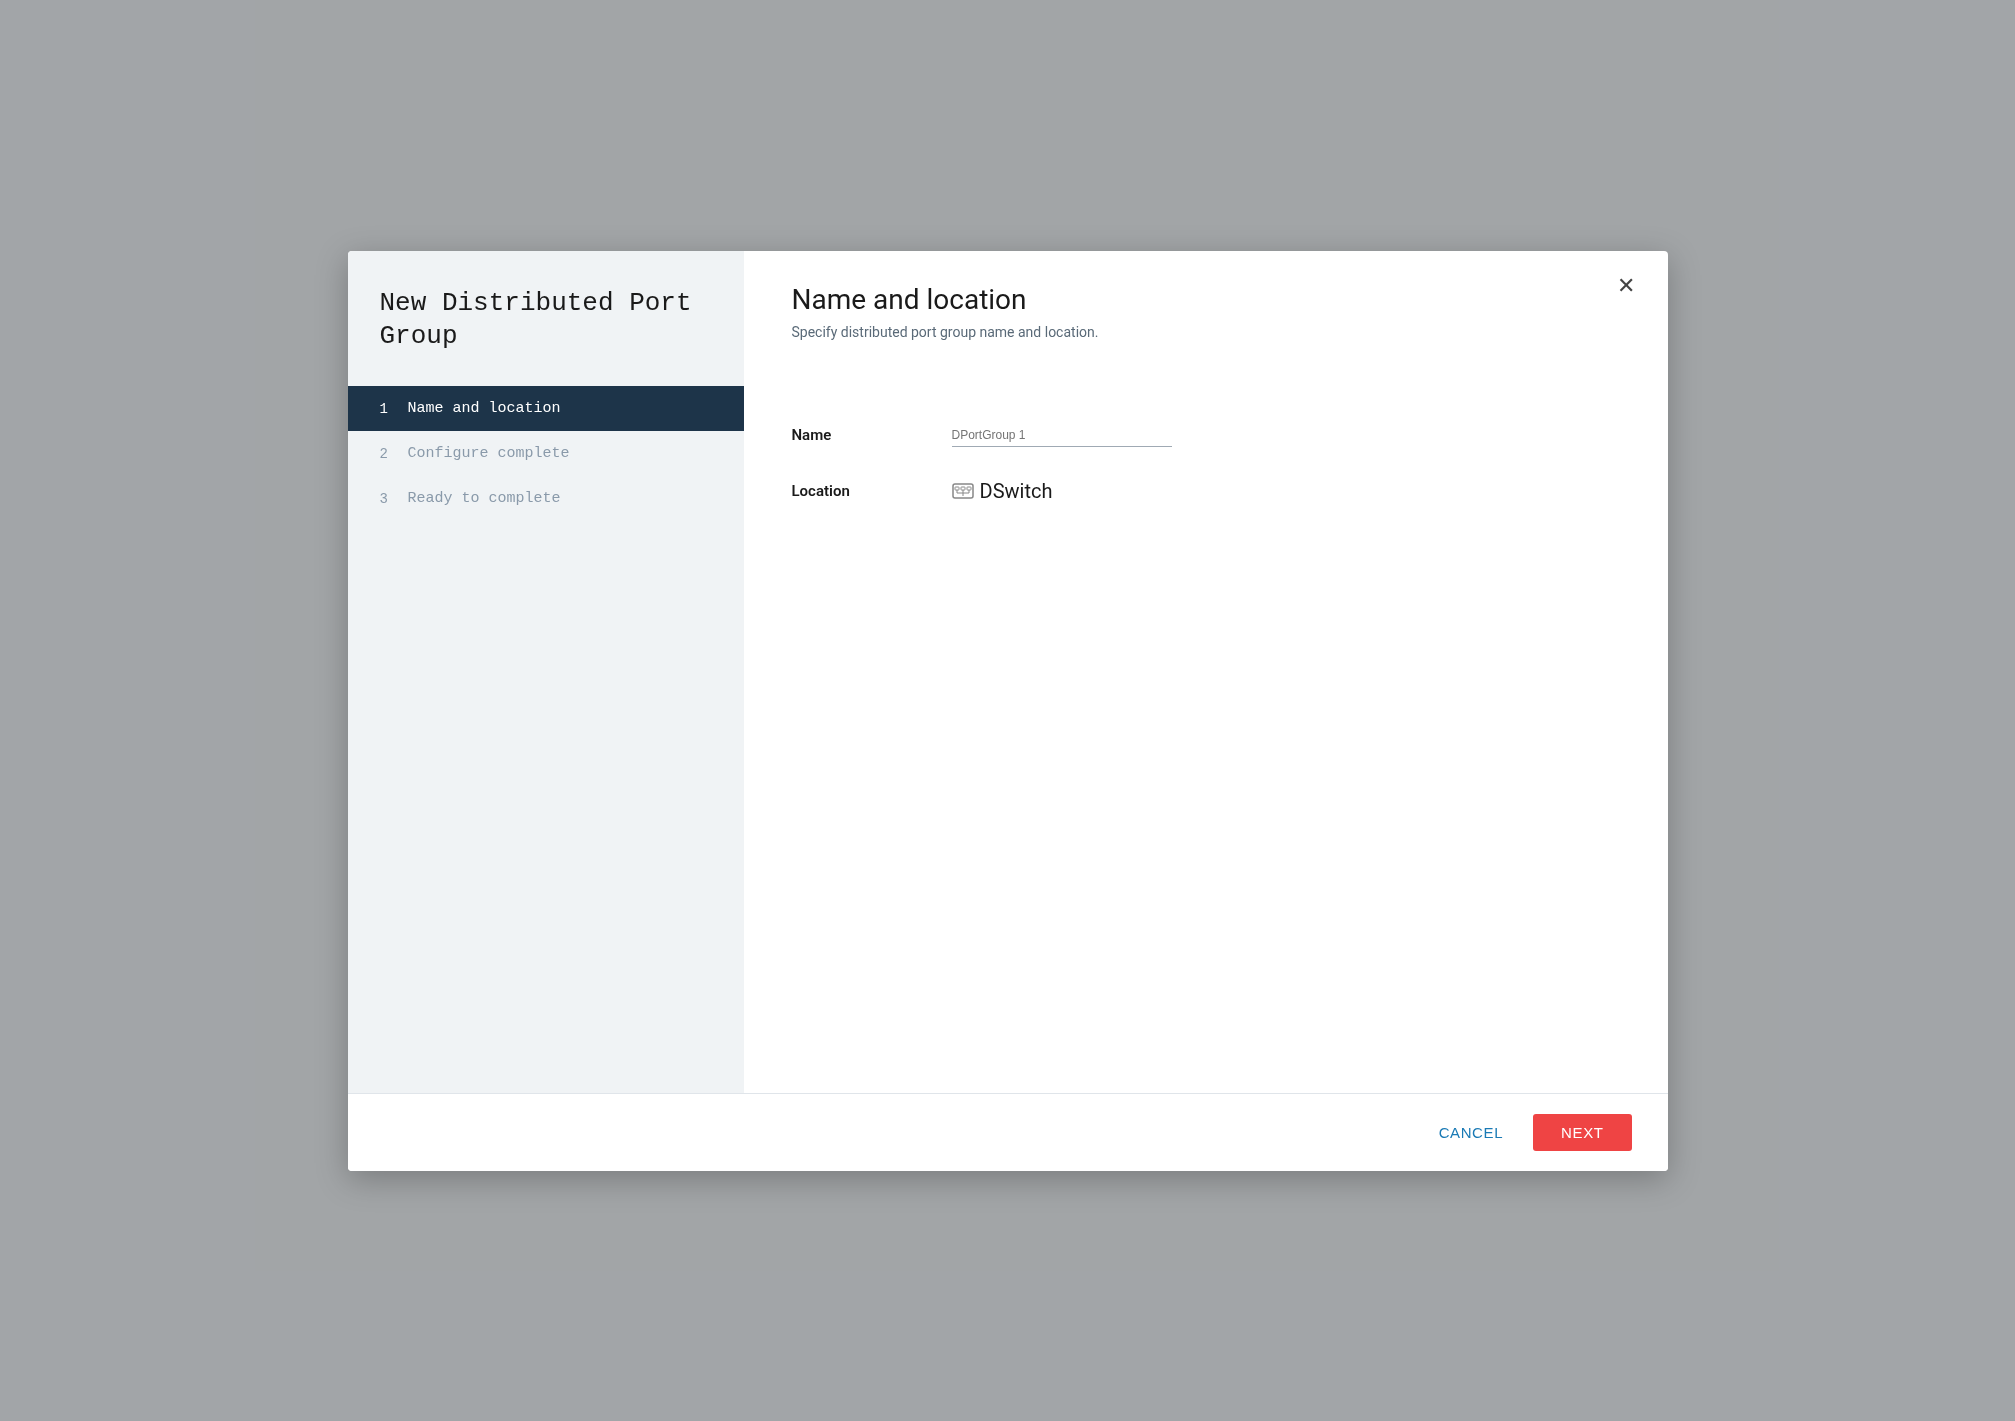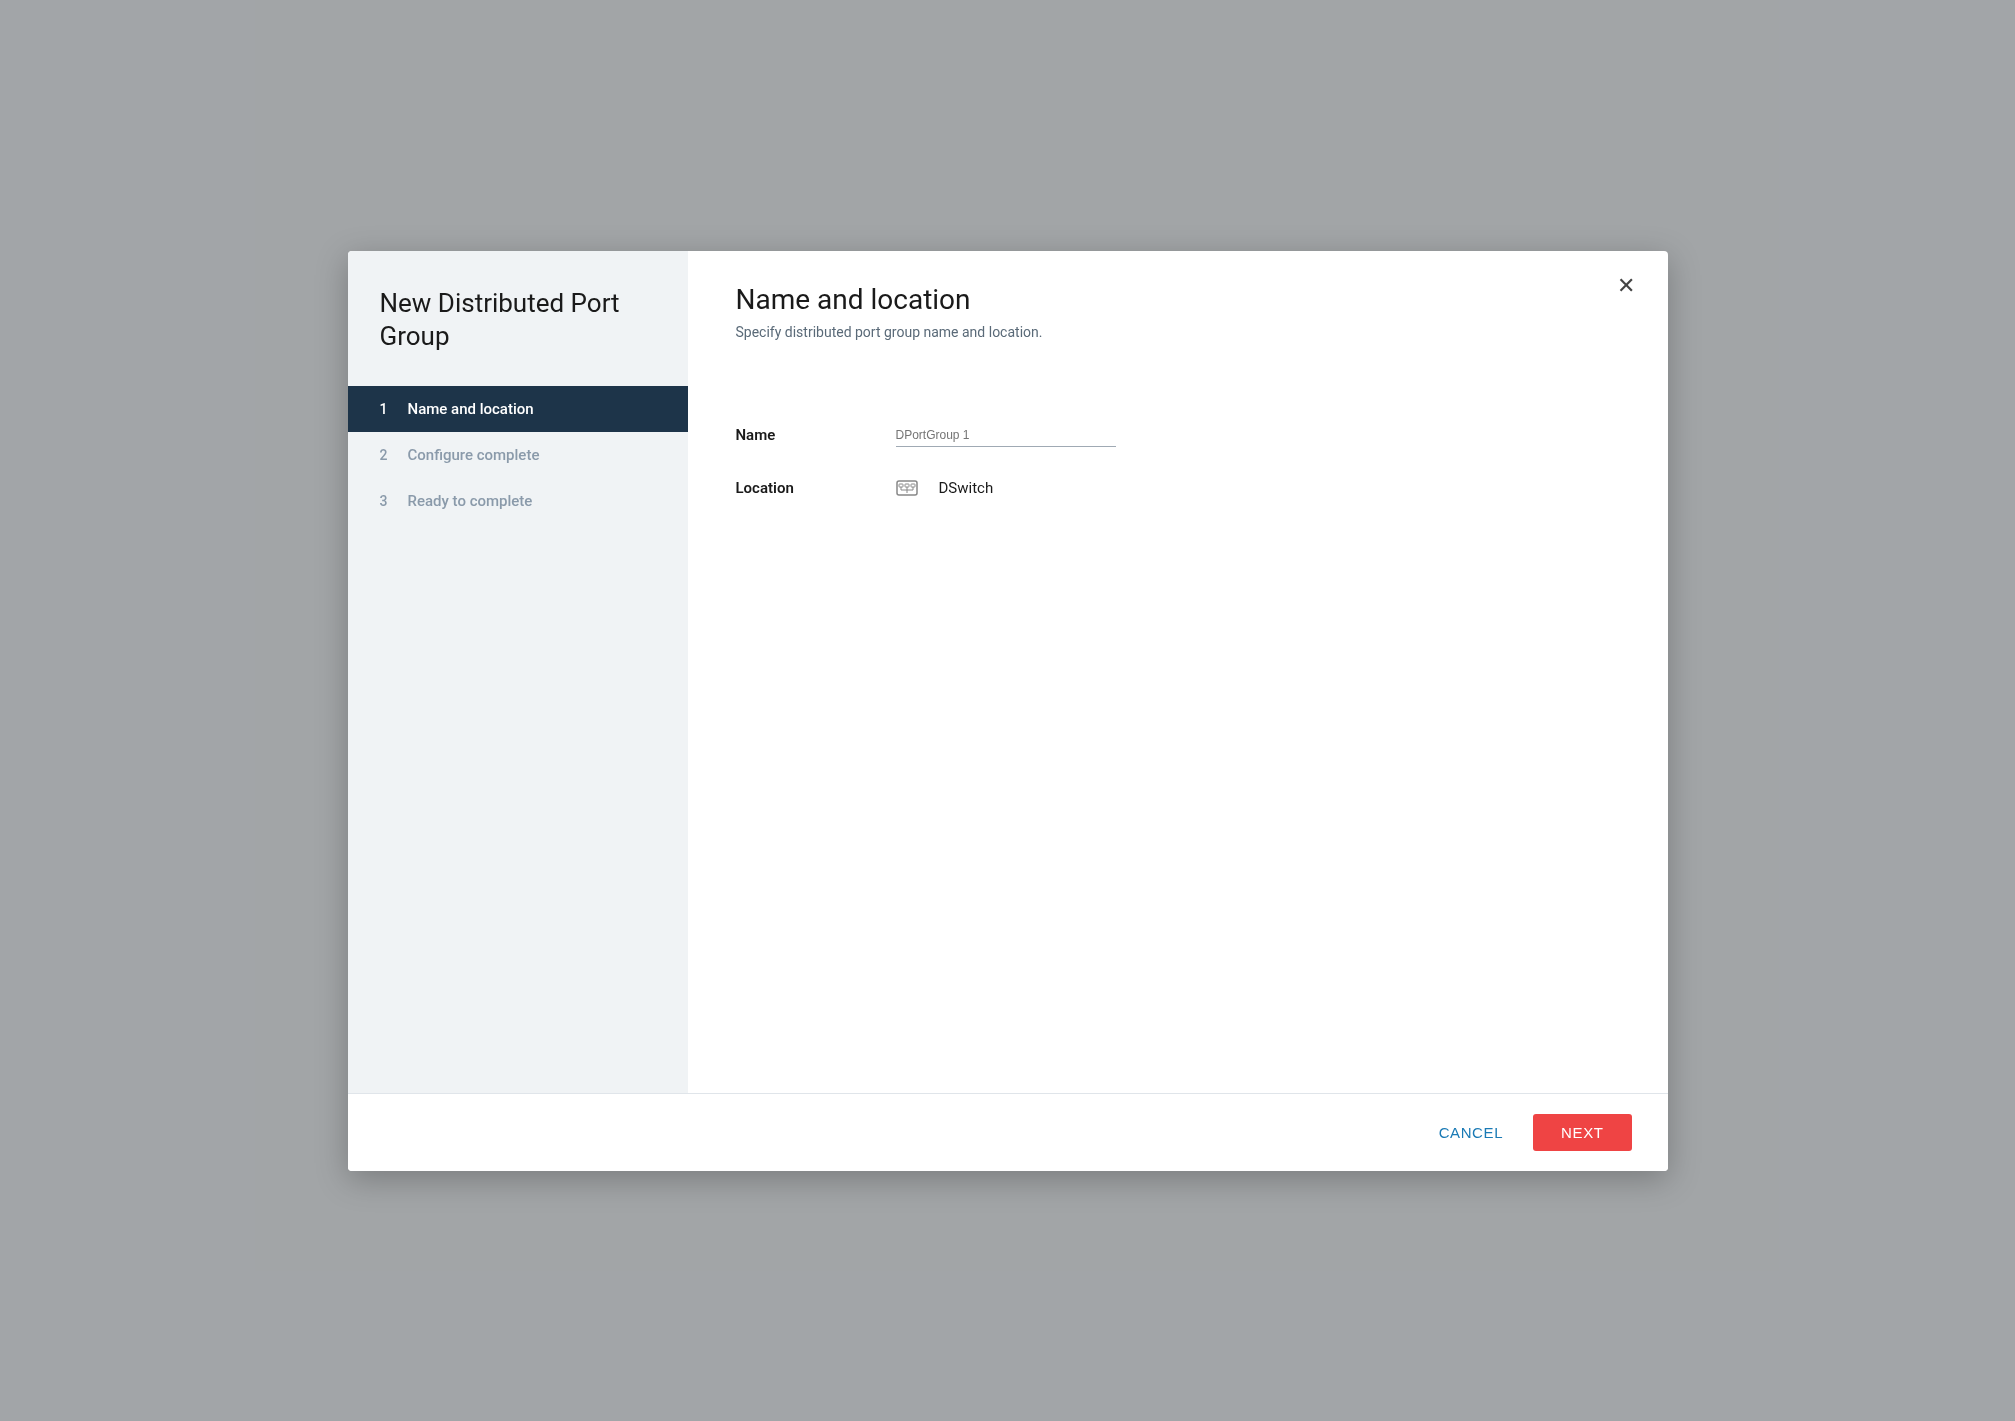--- a/index.html
+++ b/index.html
@@ -39,26 +39,27 @@
     }
 
     .dialog-body {
       display: flex;
       flex: 1;
       overflow: hidden;
     }
 
     
     .sidebar {
-      width: 340px;
+      width: 396px;
       background: #f0f3f5;
       flex-shrink: 0;
       padding: 36px 0 0 0;
       display: flex;
       flex-direction: column;
+      font-family: Liberation Mono, monospace;
     }
 
     .sidebar-title {
       font-size: 26px;
       font-weight: 400;
       color: #1a1a1a;
       padding: 0 32px 32px 32px;
       line-height: 1.3;
     }
 
@@ -163,22 +164,22 @@
       color: #8a9aaa;
       padding: 4px 0;
       width: 220px;
       background: transparent;
       caret-color: #1a1a1a;
     }
 
     .location-value {
       display: flex;
       align-items: center;
-      gap: 21px;
-      font-size: 15px;
+      gap: 6px;
+      font-size: 20px;
       color: #1a1a1a;
     }
 
     .switch-icon {
       display: inline-flex;
       align-items: center;
       justify-content: center;
       color: #666;
     }
 

